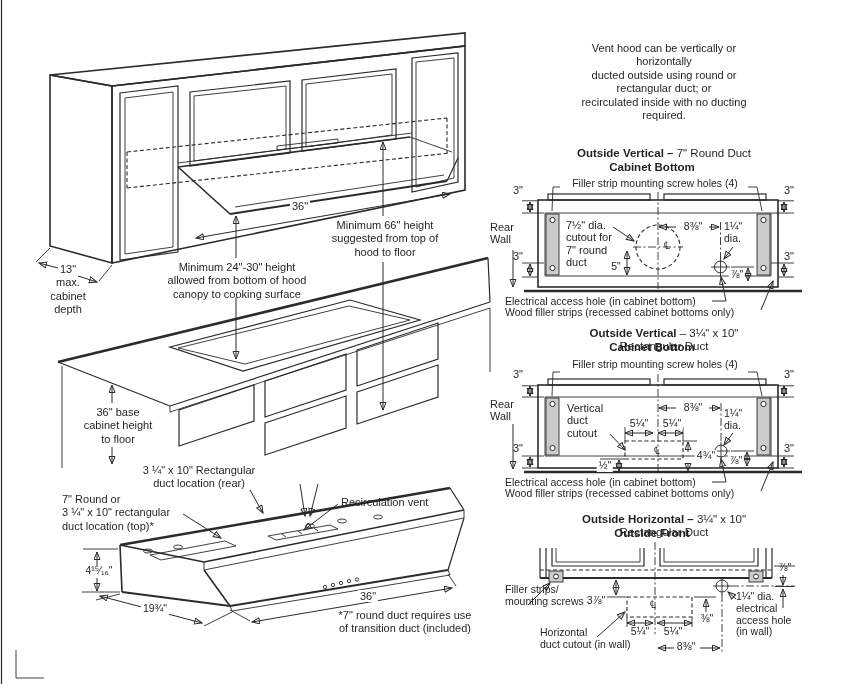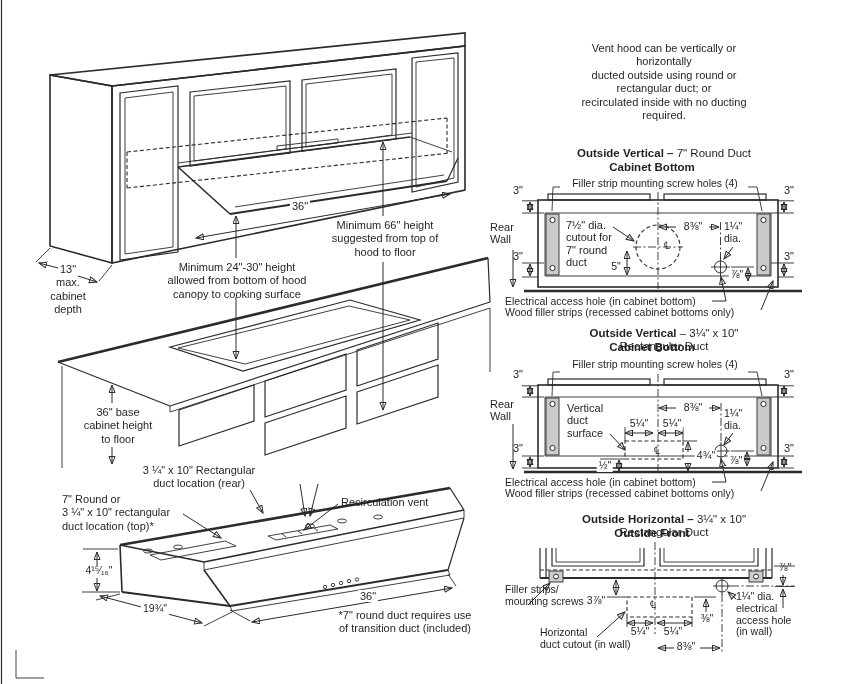--- a/index.html
+++ b/index.html
@@ -348,21 +348,21 @@
 <div class="lbl dsub" style="left:652px;top:341px">Cabinet Bottom</div>
 <div class="lbl" style="left:655px;top:359px">Filler strip mounting screw holes (4)</div>
 <div class="lbl s11" style="left:518px;top:368px">3"</div>
 <div class="lbl s11" style="left:518px;top:442px">3"</div>
 <div class="lbl s11" style="left:789px;top:368px">3"</div>
 <div class="lbl s11" style="left:789px;top:442px">3"</div>
 <div class="lbl s11 la" style="left:490px;top:398px">Rear
 Wall</div>
 <div class="lbl s11 la" style="left:567px;top:402px">Vertical
 duct
-surface</div>
+cutout</div>
 <div class="lbl bg" style="left:639px;top:418px">5¼"</div>
 <div class="lbl bg" style="left:672px;top:418px">5¼"</div>
 <div class="lbl" style="left:693px;top:402px">8⅜"</div>
 <div class="lbl la" style="left:724px;top:408px">1¼"
 dia.</div>
 <div class="lbl bg" style="left:706px;top:450px">4¾"</div>
 <div class="lbl bg" style="left:605px;top:460px">½"</div>
 <div class="lbl bg" style="left:736px;top:455px">⅞"</div>
 <div class="lbl s11" style="left:657px;top:444px">℄</div>
 <div class="lbl la" style="left:505px;top:477px">Electrical access hole (in cabinet bottom)</div>

